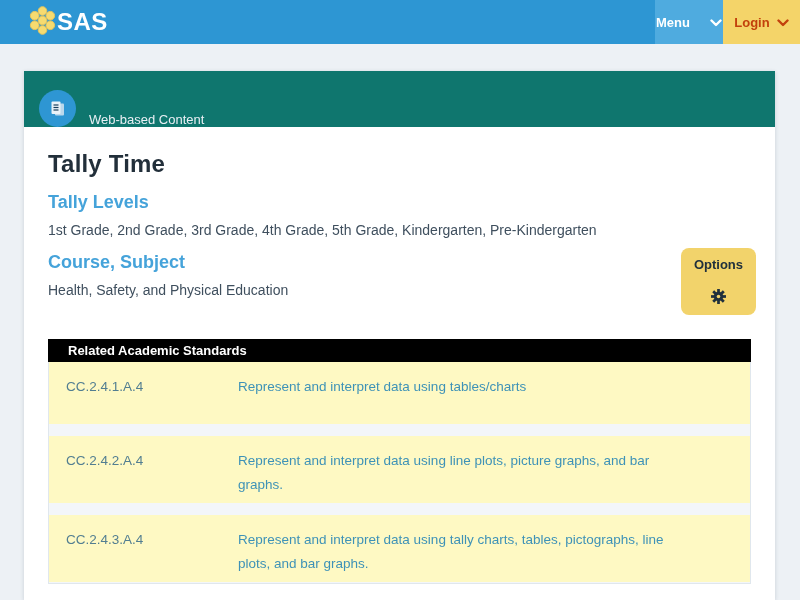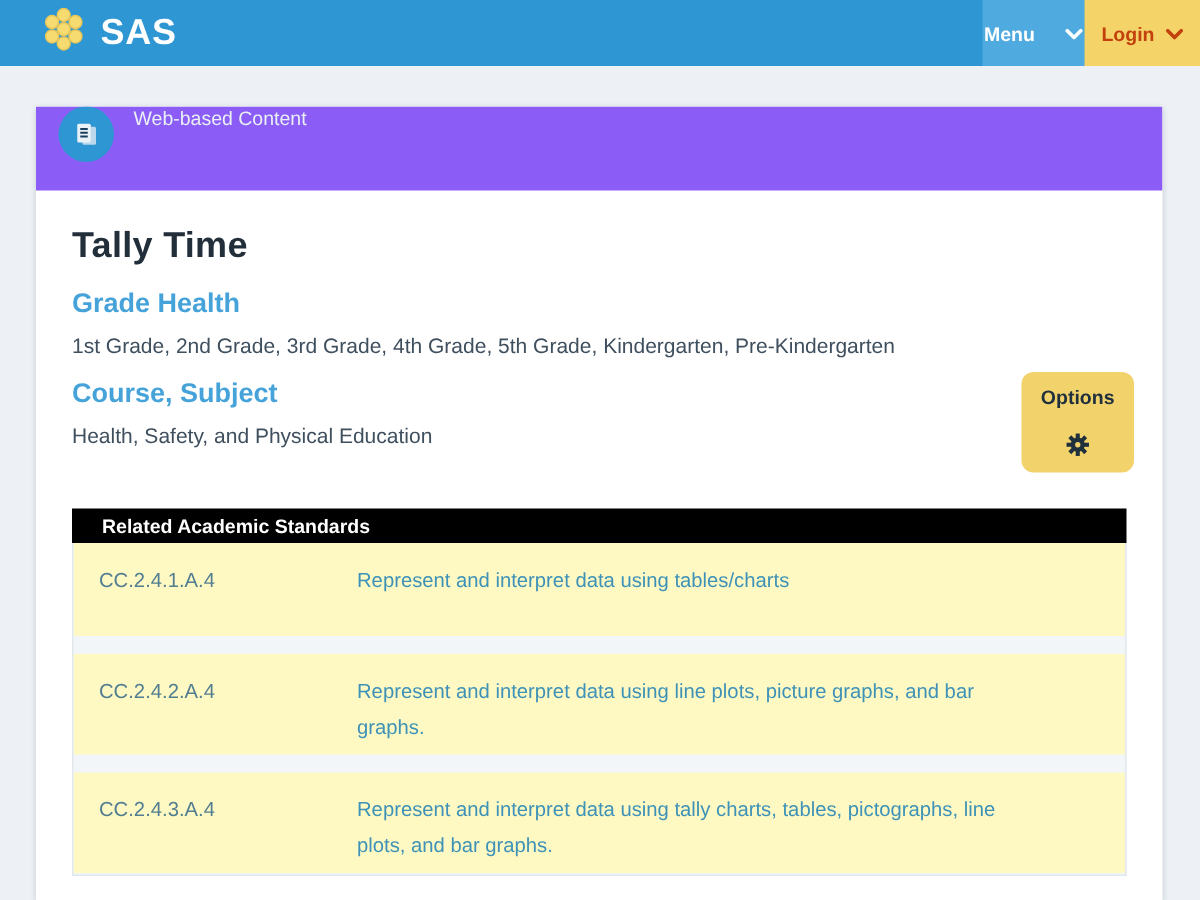--- a/index.html
+++ b/index.html
@@ -12,21 +12,21 @@
   
   .topbar {
     height: 44px;
     background: #2D96D3;
     display: flex;
     align-items: stretch;
   }
   .brand {
     display: flex;
     align-items: center;
-    gap: 10px;
+    gap: 0;
     padding-left: 28px;
     cursor: pointer;
   }
   .brand-text {
     color: #FFFFFF;
     font-weight: bold;
     font-size: 24px;
     letter-spacing: 0.5px;
   }
   .topbar-spacer { flex: 1; }
@@ -58,23 +58,23 @@
     height: 529px;
     margin: 27px 0 0 24px;
     background: #FFFFFF;
     box-shadow: 0 1px 4px rgba(30,50,70,0.18);
     overflow: hidden;
   }
 
   
   .type-bar {
     height: 56px;
-    background: #8b5cf6;
-    display: flex;
-    align-items: flex-start;
+    background: #0f766e;
+    display: flex;
+    align-items: flex-end;
     gap: 13px;
     padding-left: 15px;
   }
   .type-icon-circle {
     width: 37px;
     height: 37px;
     border-radius: 50%;
     background: #2E96D3;
     display: flex;
     align-items: center;
@@ -220,21 +220,21 @@
           <line x1="5.5" y1="11" x2="10.5" y2="11"></line>
         </g>
       </svg>
     </span>
     <span class="type-label">Web-based Content</span>
   </div>
 
   <div class="content">
     <h1 class="page-title">Tally Time</h1>
 
-    <h2 class="section-heading">Grade Health</h2>
+    <h2 class="section-heading">Tally Levels</h2>
     <p class="meta-text">1st Grade, 2nd Grade, 3rd Grade, 4th Grade, 5th Grade, Kindergarten, Pre-Kindergarten</p>
 
     <div class="course-row">
       <div>
         <h2 class="section-heading">Course, Subject</h2>
         <p class="meta-text">Health, Safety, and Physical Education</p>
       </div>
       <button class="options-btn">
         <span class="options-label">Options</span>
         <span>

